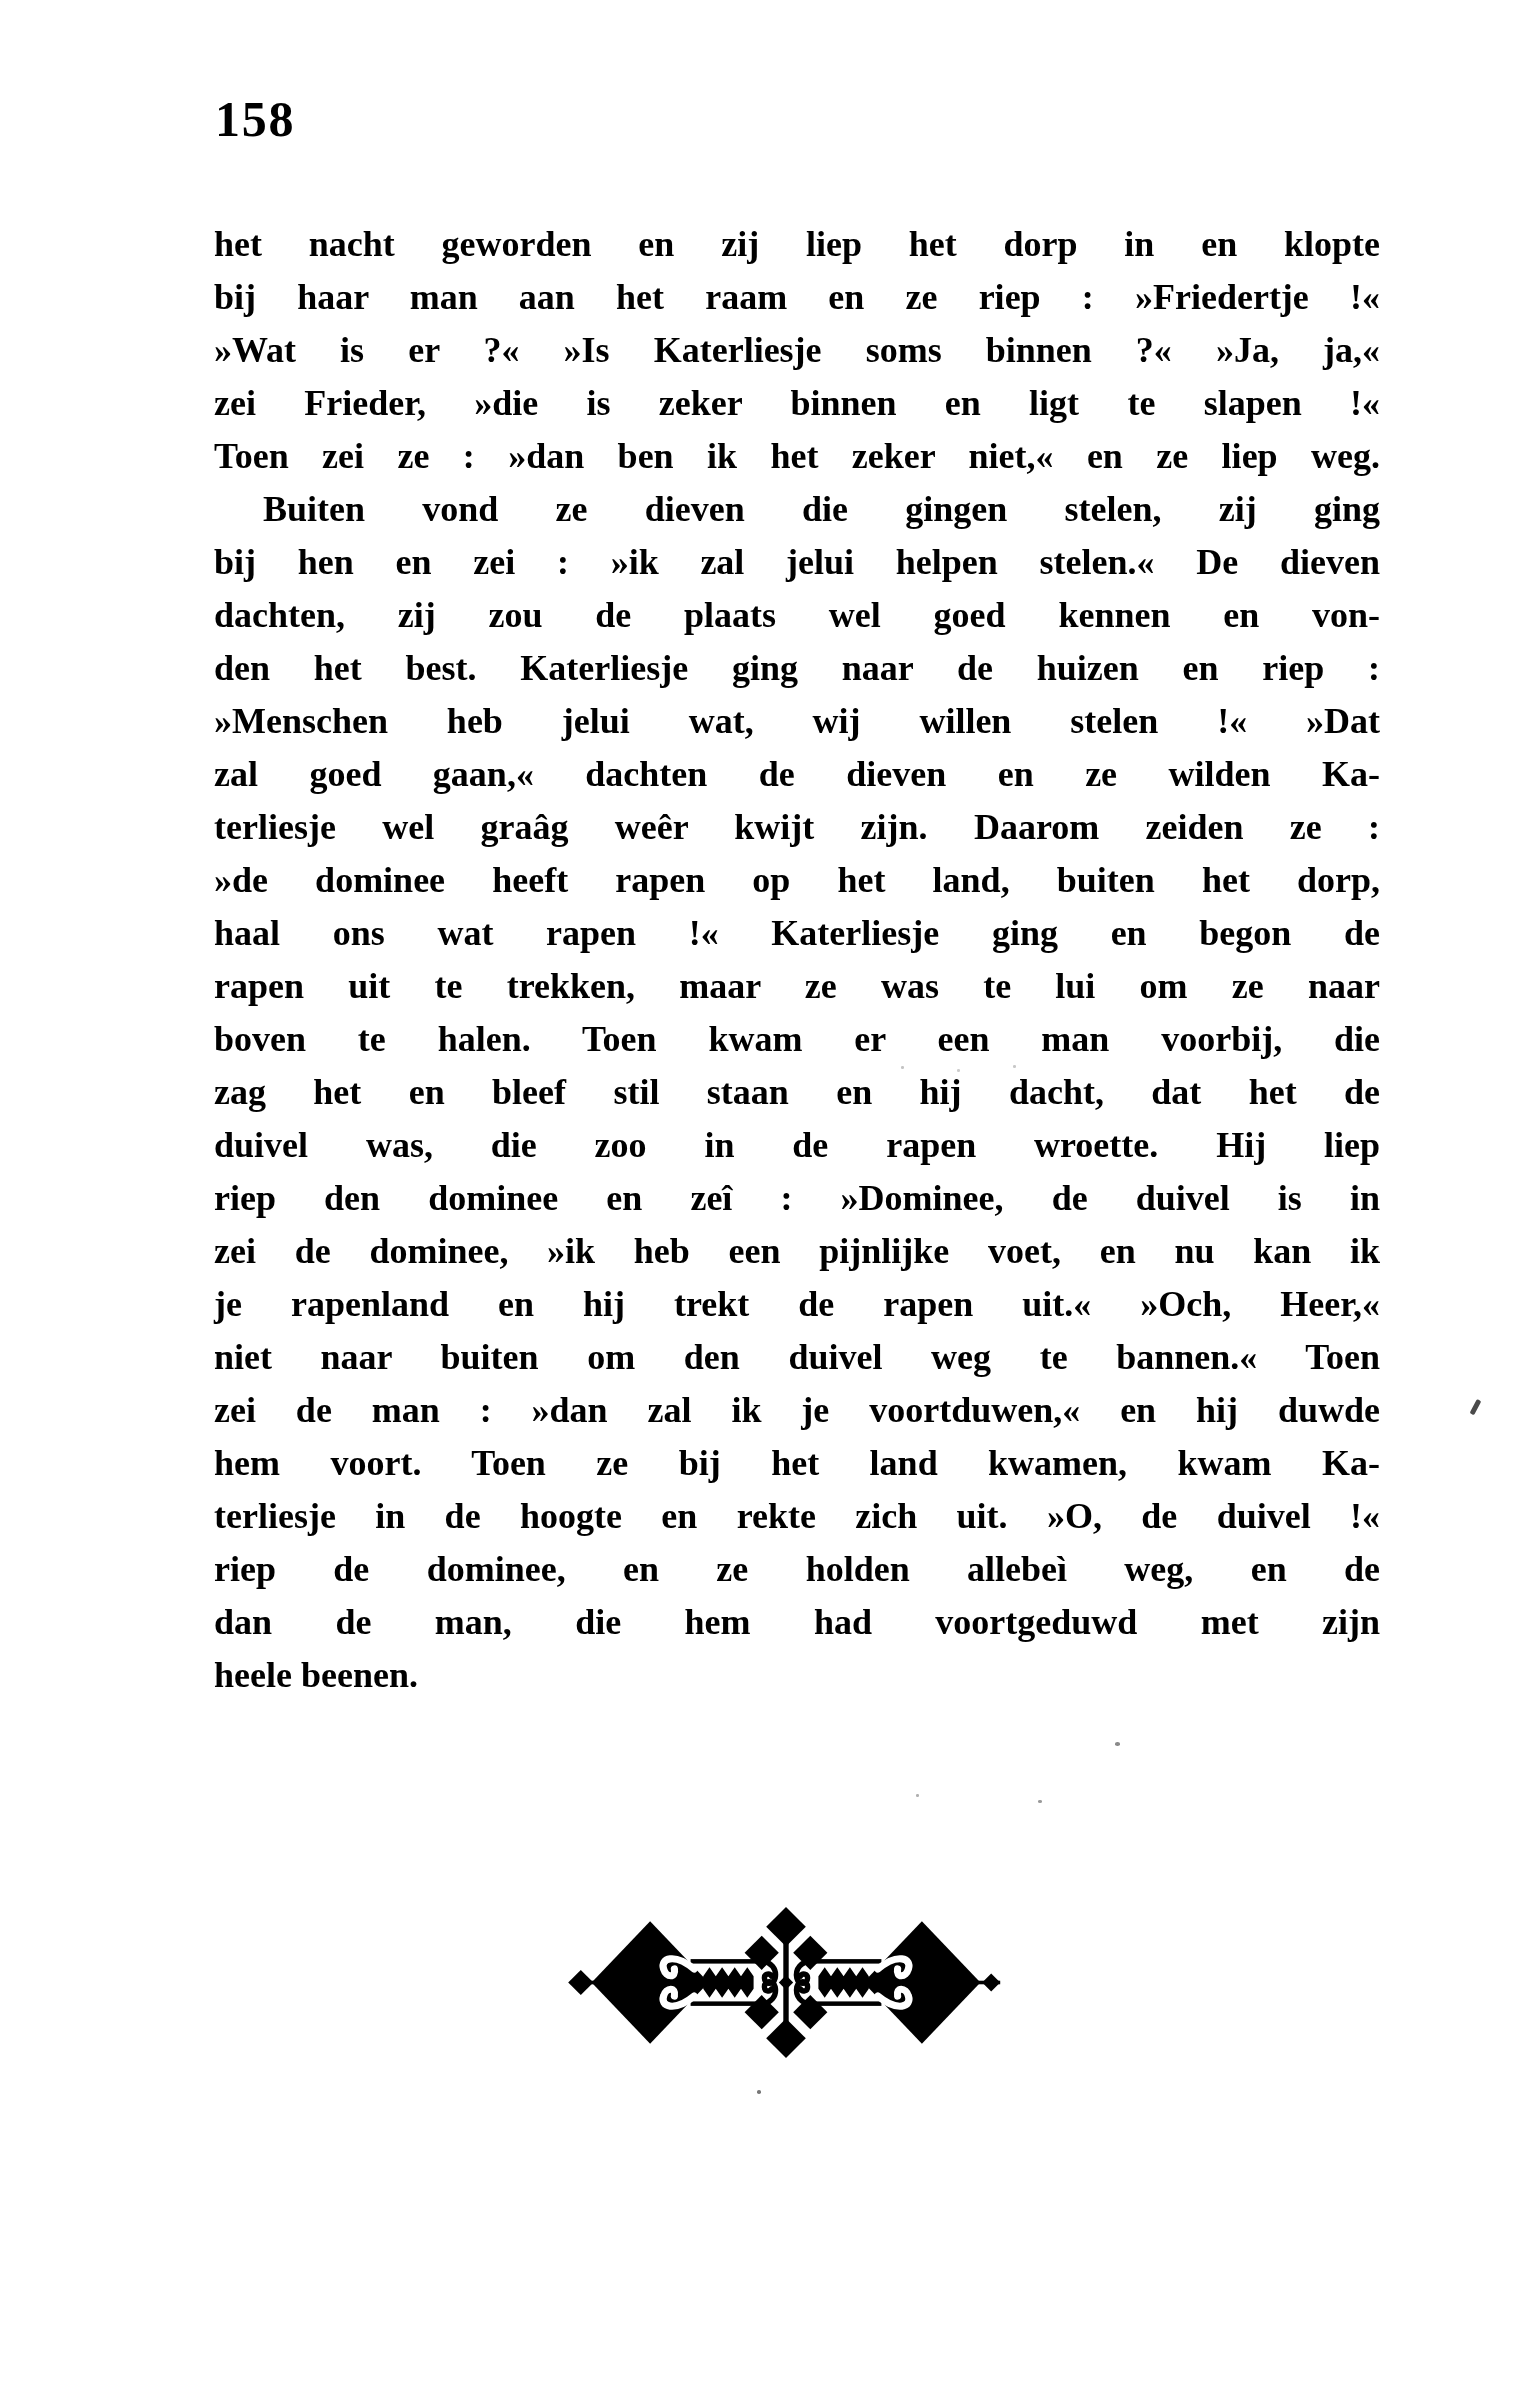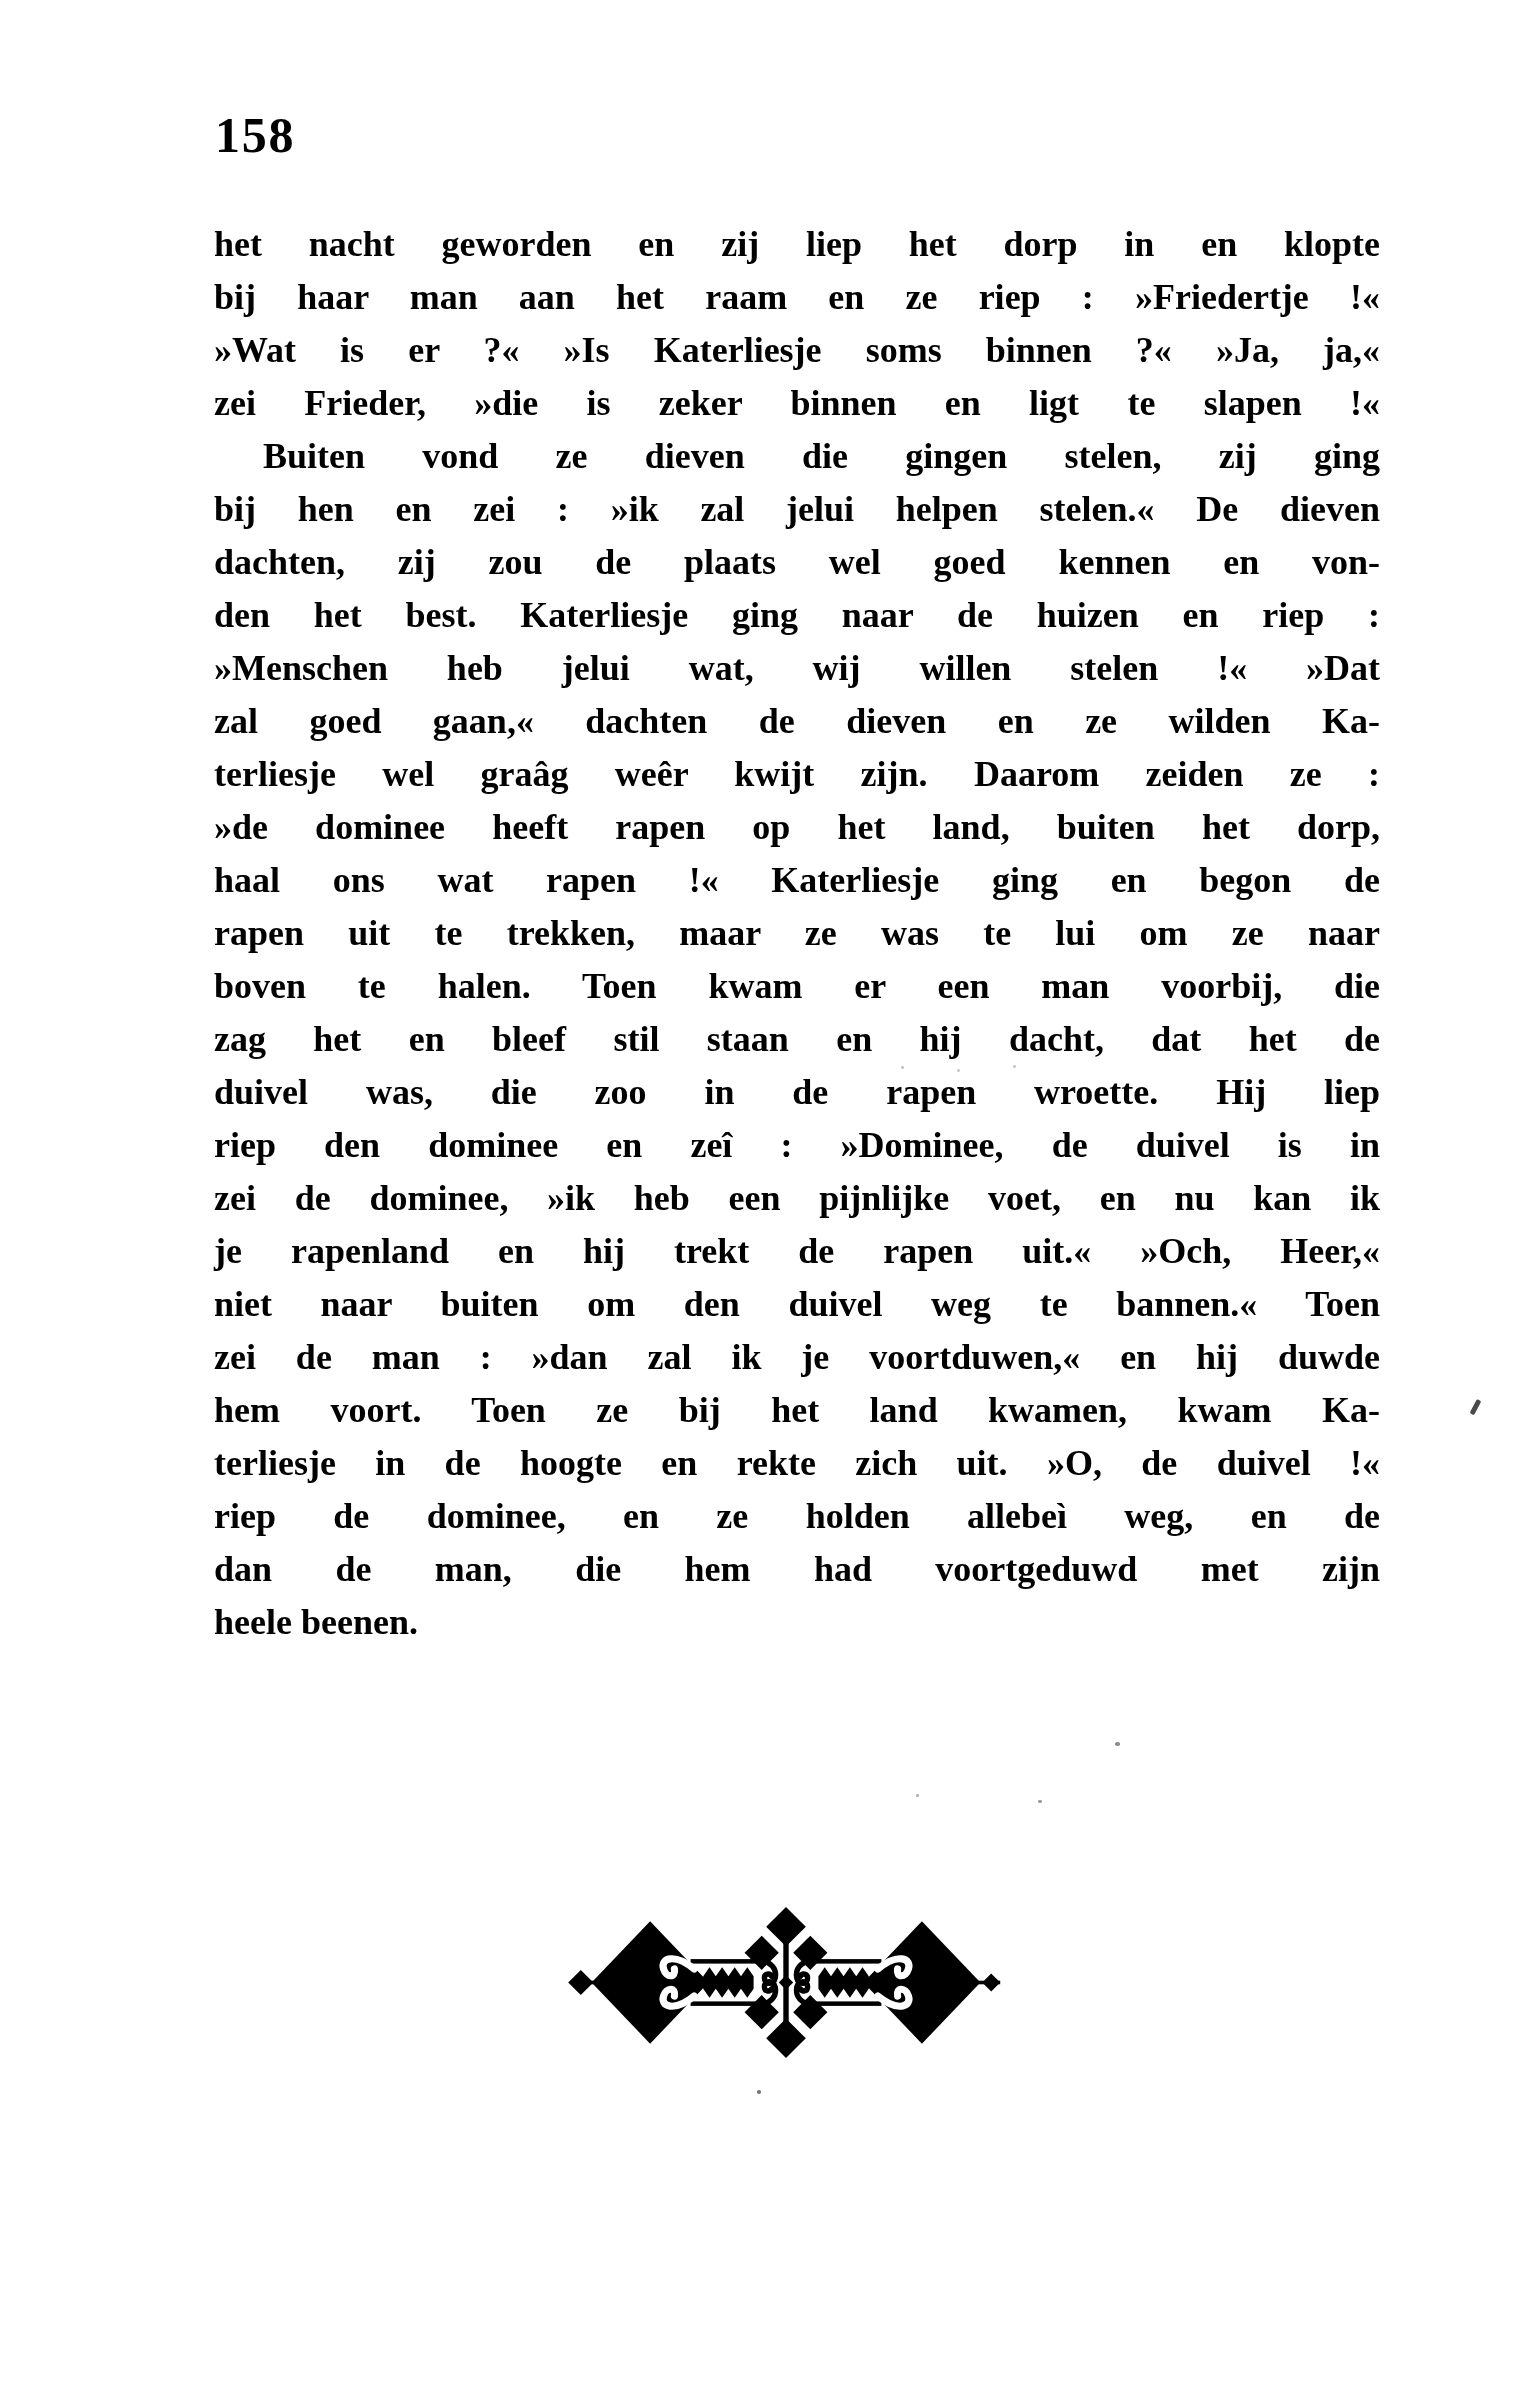--- a/index.html
+++ b/index.html
@@ -6,21 +6,21 @@
   body{
     width:1523px;height:2401px;
     background:#ffffff;
     font-family:"Liberation Serif","DejaVu Serif",serif;
     color:var(--ink,#000);
     overflow:hidden;
     position:relative;
   }
   .page{position:absolute;inset:0;background:var(--paper,#fff);}
   .pagenum{
-    position:absolute;left:215px;top:110px;
+    position:absolute;left:215px;top:94px;
     font-size:50px;line-height:50px;font-weight:700;
     letter-spacing:1.8px;
   }
   .text-block{
     position:absolute;left:214px;top:218px;width:1166px;
     font-size:36px;font-weight:700;line-height:53px;
   }
   .line{
     text-align:justify;
     text-align-last:justify;
@@ -52,20 +52,21 @@
 
 <div class="page">
 
   <div class="pagenum">158</div>
 
   <div class="text-block">
       <div class="line">het nacht geworden en zij liep het dorp in en klopte</div>
       <div class="line">bij haar man aan het raam en ze riep : »Friedertje !«</div>
       <div class="line">»Wat is er ?« »Is Katerliesje soms binnen ?« »Ja, ja,«</div>
       <div class="line">zei Frieder, »die is zeker binnen en ligt te slapen !«</div>
+      <div class="line">Toen zei ze : »dan ben ik het zeker niet,« en ze liep weg.</div>
       <div class="line indent">Buiten vond ze dieven die gingen stelen, zij ging</div>
       <div class="line">bij hen en zei : »ik zal jelui helpen stelen.« De dieven</div>
       <div class="line">dachten, zij zou de plaats wel goed kennen en von-</div>
       <div class="line">den het best. Katerliesje ging naar de huizen en riep :</div>
       <div class="line">»Menschen heb jelui wat, wij willen stelen !« »Dat</div>
       <div class="line">zal goed gaan,« dachten de dieven en ze wilden Ka-</div>
       <div class="line">terliesje wel graâg weêr kwijt zijn. Daarom zeiden ze :</div>
       <div class="line">»de dominee heeft rapen op het land, buiten het dorp,</div>
       <div class="line">haal ons wat rapen !« Katerliesje ging en begon de</div>
       <div class="line">rapen uit te trekken, maar ze was te lui om ze naar</div>

